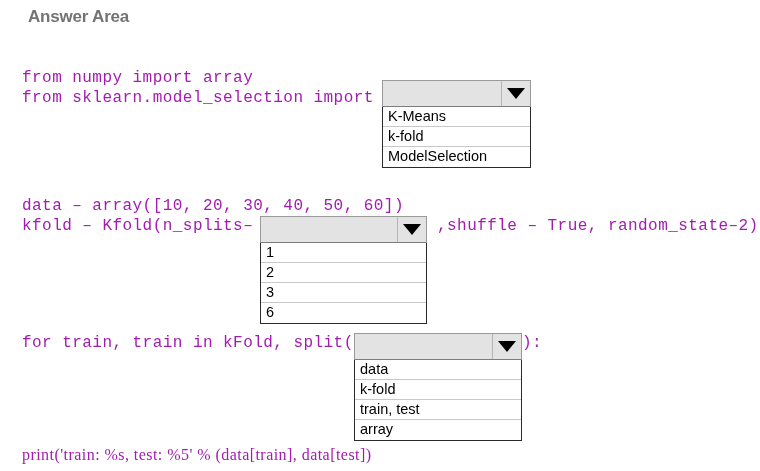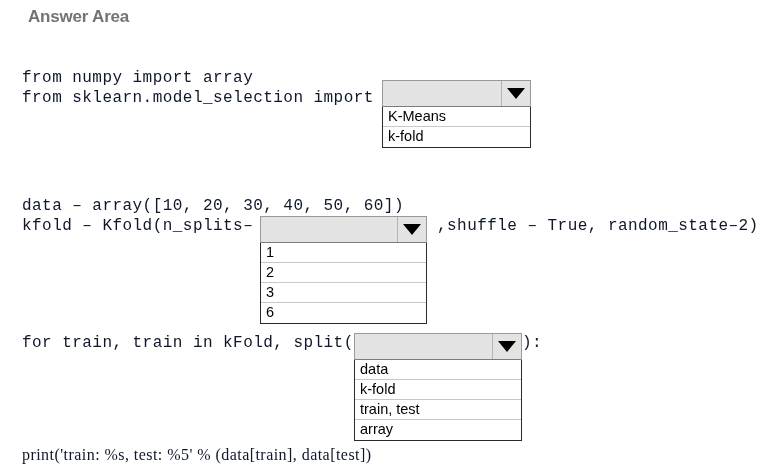--- a/index.html
+++ b/index.html
@@ -29,21 +29,21 @@
   }
 
   .code-line {
     position: absolute;
     left: 22px;
     font-family: "Liberation Mono", "DejaVu Sans Mono", monospace;
     font-size: 16px;
     line-height: 20px;
     letter-spacing: 0.45px;
     white-space: pre;
-    color: #0f172a;
+    color: #a21caf;
   }
 
   
   .dropdown {
     position: absolute;
   }
   .dd-closed {
     position: relative;
     box-sizing: border-box;
     height: 27px;
@@ -117,20 +117,21 @@
 <div class="dropdown" style="left:382px; top:80px; width:149px;">
   <div class="dd-closed">
     <div class="dd-value"></div>
     <div class="dd-arrow-btn">
       <span class="tri"></span>
     </div>
   </div>
   <div class="dd-list">
     <div class="dd-option">K-Means</div>
     <div class="dd-option">k-fold</div>
+    <div class="dd-option">ModelSelection</div>
   </div>
 </div>
 
 <div class="code-line" style="top:196px;">data – array([10, 20, 30, 40, 50, 60])</div>
 
 <div class="code-line" style="top:216px;">kfold – Kfold(n_splits–</div>
 
 <div class="code-line" style="left:437px; top:216px;">,shuffle – True, random_state–2)</div>
 
 <div class="dropdown" style="left:260px; top:216px; width:167px;">

